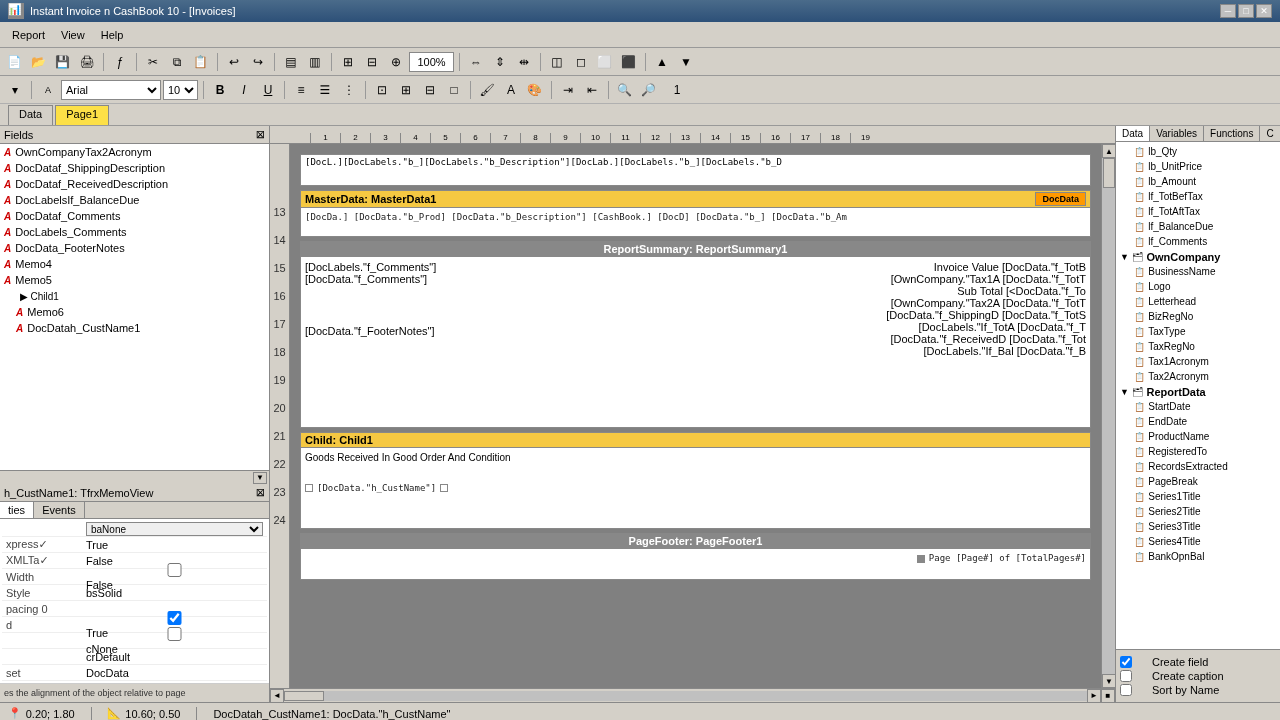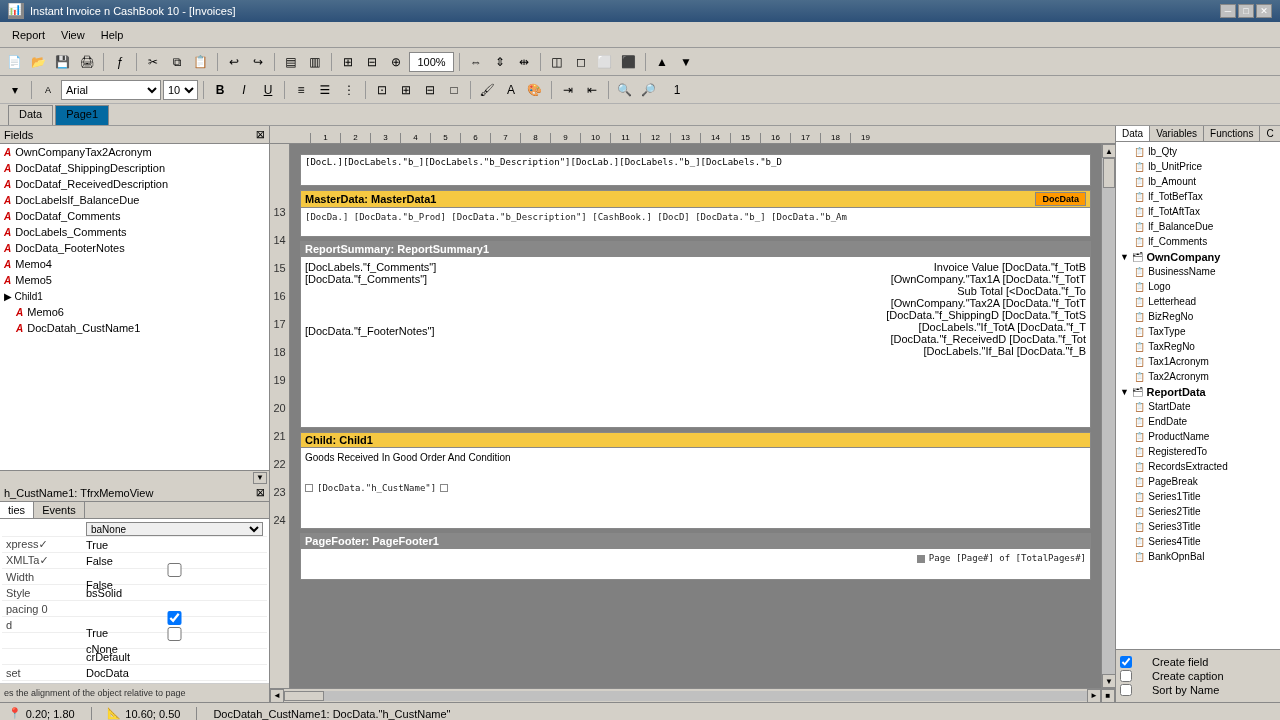--- a/index.html
+++ b/index.html
@@ -107,21 +107,21 @@
     .tab {
       height: 20px;
       padding: 2px 10px;
       background: #d4d0c8;
       border: 1px solid #888;
       border-bottom: none;
       cursor: pointer;
       font-size: 11px;
       margin-right: 2px;
     }
-    .tab.active { background: #0369a1; }
+    .tab.active { background: #fde047; }
 
     
     .left-panel {
       width: 270px;
       background: white;
       border-right: 1px solid #888;
       display: flex;
       flex-direction: column;
       overflow: hidden;
     }
@@ -252,20 +252,21 @@
       padding: 1px 4px;
       font-size: 10px;
       font-weight: bold;
       display: flex;
       justify-content: space-between;
       align-items: center;
     }
     .band-header-gray {
       background: #888;
       color: white;
+      justify-content: center;
     }
     .band-content {
       padding: 4px;
       min-height: 30px;
       position: relative;
       font-size: 9px;
       font-family: monospace;
     }
 
     
@@ -478,21 +479,21 @@
     <div class="left-panel-list">
       <div class="list-item"><span class="icon-a">A</span>OwnCompanyTax2Acronym</div>
       <div class="list-item"><span class="icon-a">A</span>DocDataf_ShippingDescription</div>
       <div class="list-item"><span class="icon-a">A</span>DocDataf_ReceivedDescription</div>
       <div class="list-item"><span class="icon-a">A</span>DocLabelsIf_BalanceDue</div>
       <div class="list-item"><span class="icon-a">A</span>DocDataf_Comments</div>
       <div class="list-item"><span class="icon-a">A</span>DocLabels_Comments</div>
       <div class="list-item"><span class="icon-a">A</span>DocData_FooterNotes</div>
       <div class="list-item"><span class="icon-a">A</span>Memo4</div>
       <div class="list-item"><span class="icon-a">A</span>Memo5</div>
-      <div class="list-item" style="font-size:10px;">▶ Child1</div>
+      <div class="list-item" style="font-size:10px;margin-left:16px;">▶ Child1</div>
       <div class="list-item indented"><span class="icon-a">A</span>Memo6</div>
       <div class="list-item indented"><span class="icon-a">A</span>DocDatah_CustName1</div>
     </div>
 
     <div style="height:14px;background:#d4d0c8;border-top:1px solid #888;display:flex;align-items:center;justify-content:flex-end;padding:0 2px;">
       <div style="width:14px;height:12px;background:#d4d0c8;border:1px solid #888;font-size:8px;display:flex;align-items:center;justify-content:center;cursor:pointer;">▼</div>
     </div>
 
     <div class="props-header">
       <span>h_CustName1: TfrxMemoView</span>

